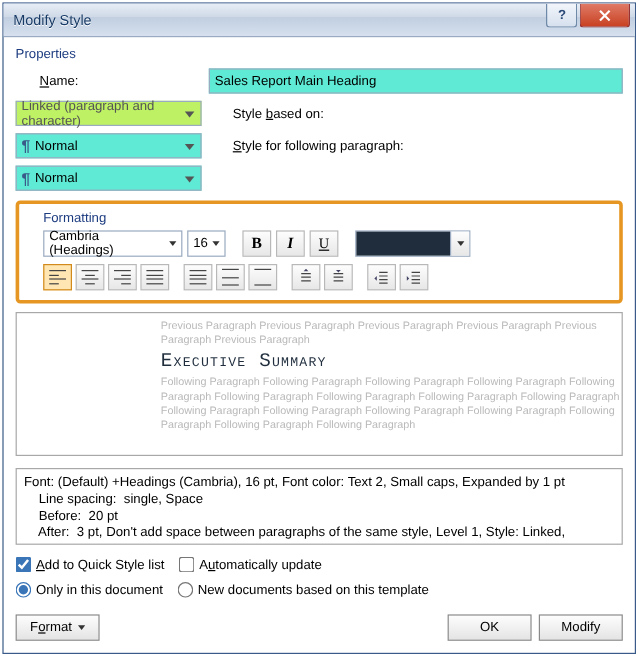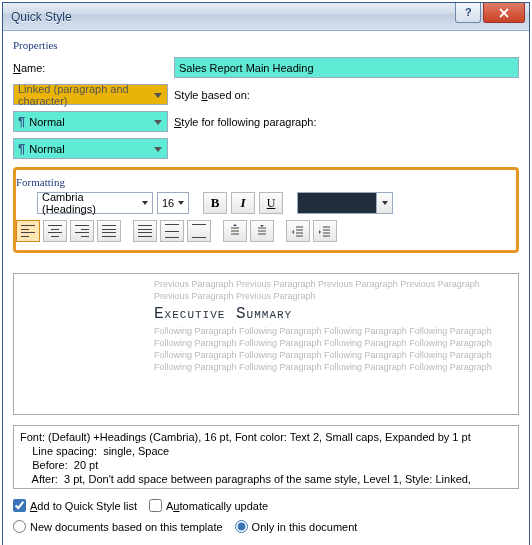--- a/index.html
+++ b/index.html
@@ -5,76 +5,76 @@
   * { box-sizing:border-box; margin:0; padding:0; font-family:"Segoe UI", Tahoma, sans-serif; font-size:11px; }
   body { background:#fff; padding:2px; }
   .dialog { width:528px; border:1px solid #3a5a89; background:#ffffff; }
   .titlebar { height:28px; background:linear-gradient(to bottom,#e8eef6,#cfd9e7 40%,#c0cee0 41%,#d6e0ee); display:flex; align-items:center; padding:0 0 0 8px; border-bottom:1px solid #9aaac0; position:relative; }
   .titlebar .title { color:#183a66; font-size:12px; text-shadow:0 1px 0 #fff; }
   .titlebar .btns { position:absolute; right:4px; top:0; display:flex; gap:0; }
   .tbn { width:26px; height:20px; border:1px solid #6f8aa8; border-top:none; background:linear-gradient(to bottom,#f2f6fb,#d6e0ee); display:flex; align-items:center; justify-content:center; color:#334; border-radius:0 0 3px 3px; margin-left:2px; }
   .tbn.close { width:42px; background:linear-gradient(to bottom,#e07b67,#c84122); color:#fff; border-color:#933; }
   .tbn.close svg path { stroke:#fff; }
   .body { padding:8px 10px 10px 10px; display:flex; flex-direction:column; gap:6px; }
-  .group-label { color:#1d3c80; font-size:11px;font-family:Liberation Serif, serif; }
+  .group-label { color:#1d3c80; font-size:11px; }
   .prop-grid { display:grid; grid-template-columns:155px 1fr; row-gap:6px; column-gap:6px; align-items:center; }
-  .prop-grid label { color:#000; }
+  .prop-grid label { color:#000;margin-left:20px; }
   .underline { text-decoration:underline; }
   .textbox, .select {
     height:21px; border:1px solid #9aaac0; background:#5eead4; padding:0 4px;
     display:flex; align-items:center; position:relative; font-size:11px;
   }
   .select::after {
     content:""; position:absolute; right:5px; top:8px; width:0; height:0;
     border-left:4px solid transparent; border-right:4px solid transparent; border-top:5px solid #555;
   }
-  .select.disabled { background:#eab308; color:#555; }
+  .select.disabled { background:#bef264; color:#555; }
   .select .pilcrow { color:#3a5a89; font-weight:bold; margin-right:4px; font-size:13px; line-height:1; }
   
-  .highlight-box { border:3px solid #e69622; border-radius:4px; padding:6px 6px 8px 0; margin-top:2px; }
+  .highlight-box { border:3px solid #e69622; border-radius:4px; padding:6px 6px 8px 20px; margin-top:2px; }
   .formatting-row { display:flex; gap:4px; align-items:center; margin-top:4px; flex-wrap:nowrap; }
   .formatting-row2 { display:flex; gap:3px; align-items:center; margin-top:6px; }
   .combo { height:22px; border:1px solid #9aaac0; background:#fff; display:flex; align-items:center; padding:0 18px 0 4px; position:relative; }
   .combo::after { content:""; position:absolute; right:4px; top:8px; width:0;height:0;border-left:3px solid transparent;border-right:3px solid transparent;border-top:4px solid #333; }
   .btn22 { width:24px; height:22px; border:1px solid #b8b8b8; background:linear-gradient(#fdfdfd,#e7e7e7); display:flex; align-items:center; justify-content:center; }
   .btn22.active { border-color:#d28a1c; background:#ffe6b3; }
   .sep { width:6px; }
   .colorpick { display:flex; height:22px; border:1px solid #9aaac0; }
   .colorpick .swatch { width:78px; background:#1f2d3d; }
   .colorpick .arrow { width:16px; background:linear-gradient(#fdfdfd,#e7e7e7); display:flex; align-items:center; justify-content:center; border-left:1px solid #9aaac0; position:relative; }
   .colorpick .arrow::after { content:"";width:0;height:0;border-left:3px solid transparent;border-right:3px solid transparent;border-top:4px solid #333; }
   
   .align-icon { width:14px; height:12px; display:flex; flex-direction:column; justify-content:space-between; }
   .align-icon span { height:1px; background:#444; display:block; width:100%; }
   .align-icon.al-l span:nth-child(2){ width:60%; } .align-icon.al-l span:nth-child(4){ width:60%; }
   .align-icon.al-c span:nth-child(2){ width:60%; margin:0 auto;} .align-icon.al-c span:nth-child(4){ width:60%; margin:0 auto;}
   .align-icon.al-r span:nth-child(2){ width:60%; margin-left:auto;} .align-icon.al-r span:nth-child(4){ width:60%; margin-left:auto;}
   
-  .preview-outer { border:1px solid #a8a8a8; height:142px; overflow:hidden; background:#fff; padding:4px 20px; margin-top:14px; }
+  .preview-outer { border:1px solid #a8a8a8; height:120px; overflow:hidden; background:#fff; padding:4px 0; margin-top:1px; }
   .para { color:#b9b9b9; font-size:9px; line-height:12px; }
   .preview-heading { font-family:Liberation Mono, monospace; font-variant:small-caps; letter-spacing:1px; color:#1f2d3d; font-size:16px; margin:3px 0 2px 0; font-weight:normal; }
   
   .descbox { border:1px solid #a8a8a8; height:64px; overflow:hidden; padding:4px 6px; font-size:11px; line-height:14px; margin-top:4px; }
   
   .options-row { display:flex; gap:12px; align-items:center; margin-top:4px; }
   .options-row2 { display:flex; gap:12px; align-items:center; margin-top:2px; }
   .chk, .rdo { display:flex; align-items:center; gap:4px; }
   input[type=checkbox], input[type=radio]{ width:13px; height:13px; accent-color:#3975b7; }
   
   .bottom-row { display:flex; align-items:center; margin-top:8px; }
   .btn { min-width:70px; height:22px; border:1px solid #8a8a8a; background:linear-gradient(#fdfdfd,#e4e4e4); display:flex; align-items:center; justify-content:center; padding:0 10px; border-radius:0; position:relative;}
   .btn.menu::after { content:""; margin-left:5px; width:0;height:0;border-left:3px solid transparent;border-right:3px solid transparent;border-top:4px solid #333; }
   .spacer { flex:1; }
 </style>
 </head>
 <body>
 
 <div class="dialog">
   <div class="titlebar">
-    <span class="title">Quick Style</span>
+    <span class="title">Modify Style</span>
     <div class="btns">
       <div class="tbn">
         <svg width="10" height="10" viewBox="0 0 10 10">
             <text x="2" y="8" font-size="9" font-family="Segoe UI" fill="#2a4977" font-weight="bold">?</text>
           </svg>
       </div>
       <div class="tbn close">
         <svg width="12" height="10" viewBox="0 0 12 10">
             <path d="M2 1 L10 9 M10 1 L2 9" stroke="#fff" stroke-width="1.8"></path>
           </svg>
@@ -105,21 +105,21 @@
       <div class="select">
           <span class="pilcrow">¶</span>
           <span>Normal</span>
         </div>
     </div>
 
     <div class="highlight-box">
       <div class="group-label" style="color:#1d3c80;">Formatting</div>
 
       <div class="formatting-row">
-        <div class="combo" style="width:116px;margin-left:21px;">
+        <div class="combo" style="width:116px;">
             <span>Cambria (Headings)</span>
           </div>
         <div class="combo" style="width:32px;">
             <span>16</span>
           </div>
         <div class="sep"></div>
         <div class="btn22">
             <span style="font-family:Georgia;font-weight:bold;font-size:13px;">B</span>
           </div>
         <div class="btn22">
@@ -239,35 +239,35 @@
           <input type="checkbox" checked="" style="">
           <span><span class="underline">A</span>dd to Quick Style list</span>
         </label>
       <label class="chk">
           <input type="checkbox" style="">
           <span>A<span class="underline">u</span>tomatically update</span>
         </label>
     </div>
     <div class="options-row2">
       <label class="rdo">
+          <input type="radio" name="scope" checked="" style="">
+          <span>Only in this document</span>
+        </label>
+      <label class="rdo">
           <input type="radio" name="scope" style="">
           <span>New documents based on this template</span>
-        </label>
-      <label class="rdo">
-          <input type="radio" name="scope" checked="" style="">
-          <span>Only in this document</span>
         </label>
     </div>
 
     <div class="bottom-row">
       <div class="btn menu">
           <span>F<span class="underline">o</span>rmat</span>
         </div>
       <div class="spacer"></div>
       <div class="btn" style="margin-right:6px;">
           <span>OK</span>
         </div>
       <div class="btn">
-          <span>Before</span>
+          <span>Modify</span>
         </div>
     </div>
   </div>
 </div>
 
 </body></html>

